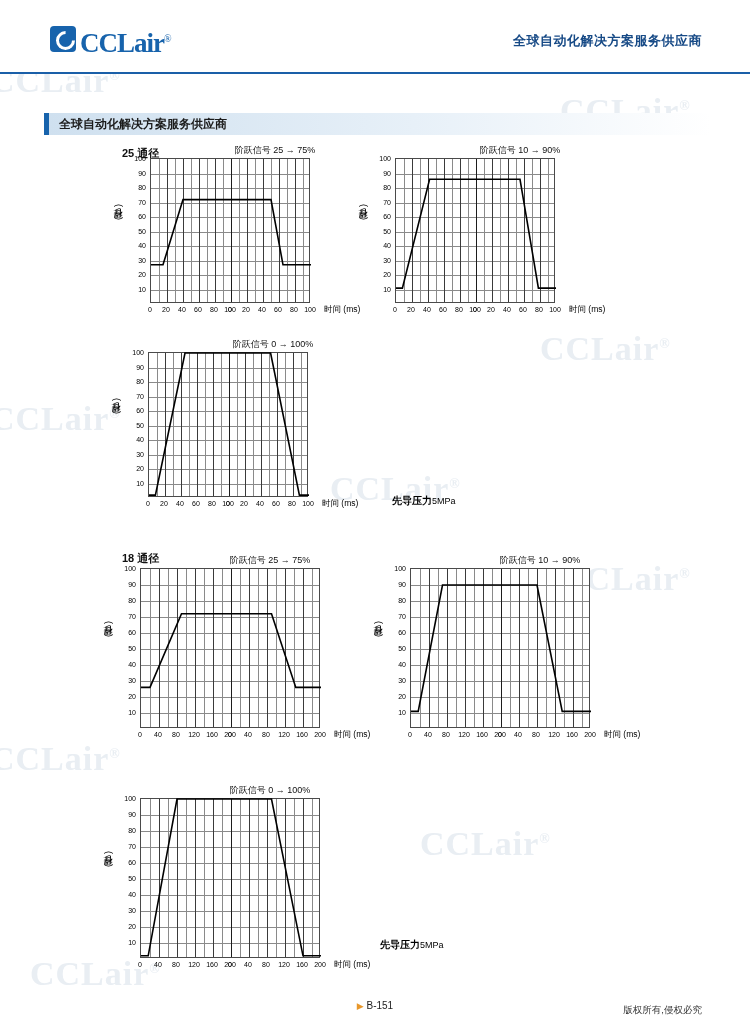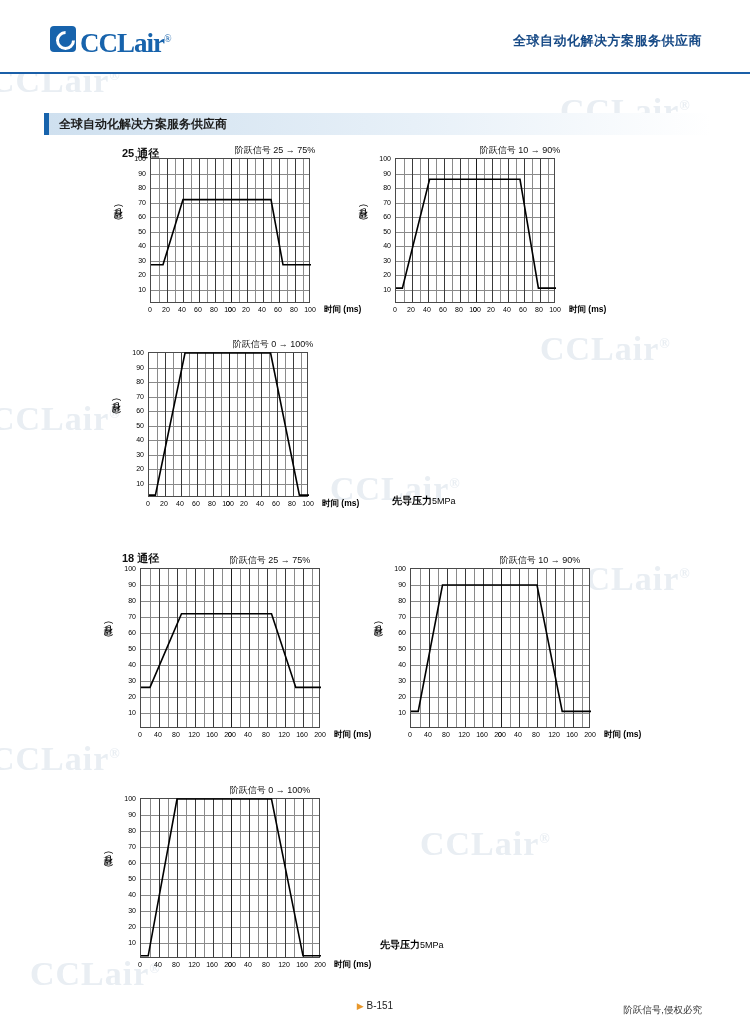--- a/index.html
+++ b/index.html
@@ -69,21 +69,21 @@
   .grid{
     position:absolute;border:1px solid #4a4a4a;background:#fff;box-sizing:border-box;
   }
   .grid .v,.grid .h{position:absolute;background:#8a8a8a;}
   .grid .v{width:1px;top:0;bottom:0;}
   .grid .h{height:1px;left:0;right:0;}
   .grid .vmaj{background:#3a3a3a;width:1px;}
   .curve{position:absolute;left:0;top:0;overflow:visible;}
   .xaxis{position:absolute;font-size:7px;}
   .xaxis .t{position:absolute;transform:translateX(-50%);white-space:nowrap;}
-  .xlab{position:absolute;font-size:8.5px;white-space:nowrap;font-weight:bold;}
+  .xlab{position:absolute;font-size:8.5px;white-space:nowrap;}
   .pilot{position:absolute;font-size:10px;font-weight:bold;white-space:nowrap;text-align:right;}
   .pilot em{font-style:normal;font-weight:normal;font-size:9px;}
   
   .pagenum{
     position:absolute;left:0;top:1000px;width:750px;text-align:center;
     font-size:10px;color:#222;
   }
   .pagenum .tri{color:#e8972a;font-size:9px;}
   .copyright{
     position:absolute;right:48px;top:1004px;font-size:9.5px;color:#333;
@@ -534,13 +534,13 @@
         <div class="t" style="left: 180px;">200</div>
       </div>
       <div class="xlab" style="left: 234px; top: 175px;">时间 (ms)</div>
     </div>
   </div>
 
 <div class="pagenum">
   <span class="tri">▶</span>
   <span>B-151</span>
 </div>
-<div class="copyright">阶跃信号,侵权必究</div>
+<div class="copyright">版权所有,侵权必究</div>
 
 </body></html>

